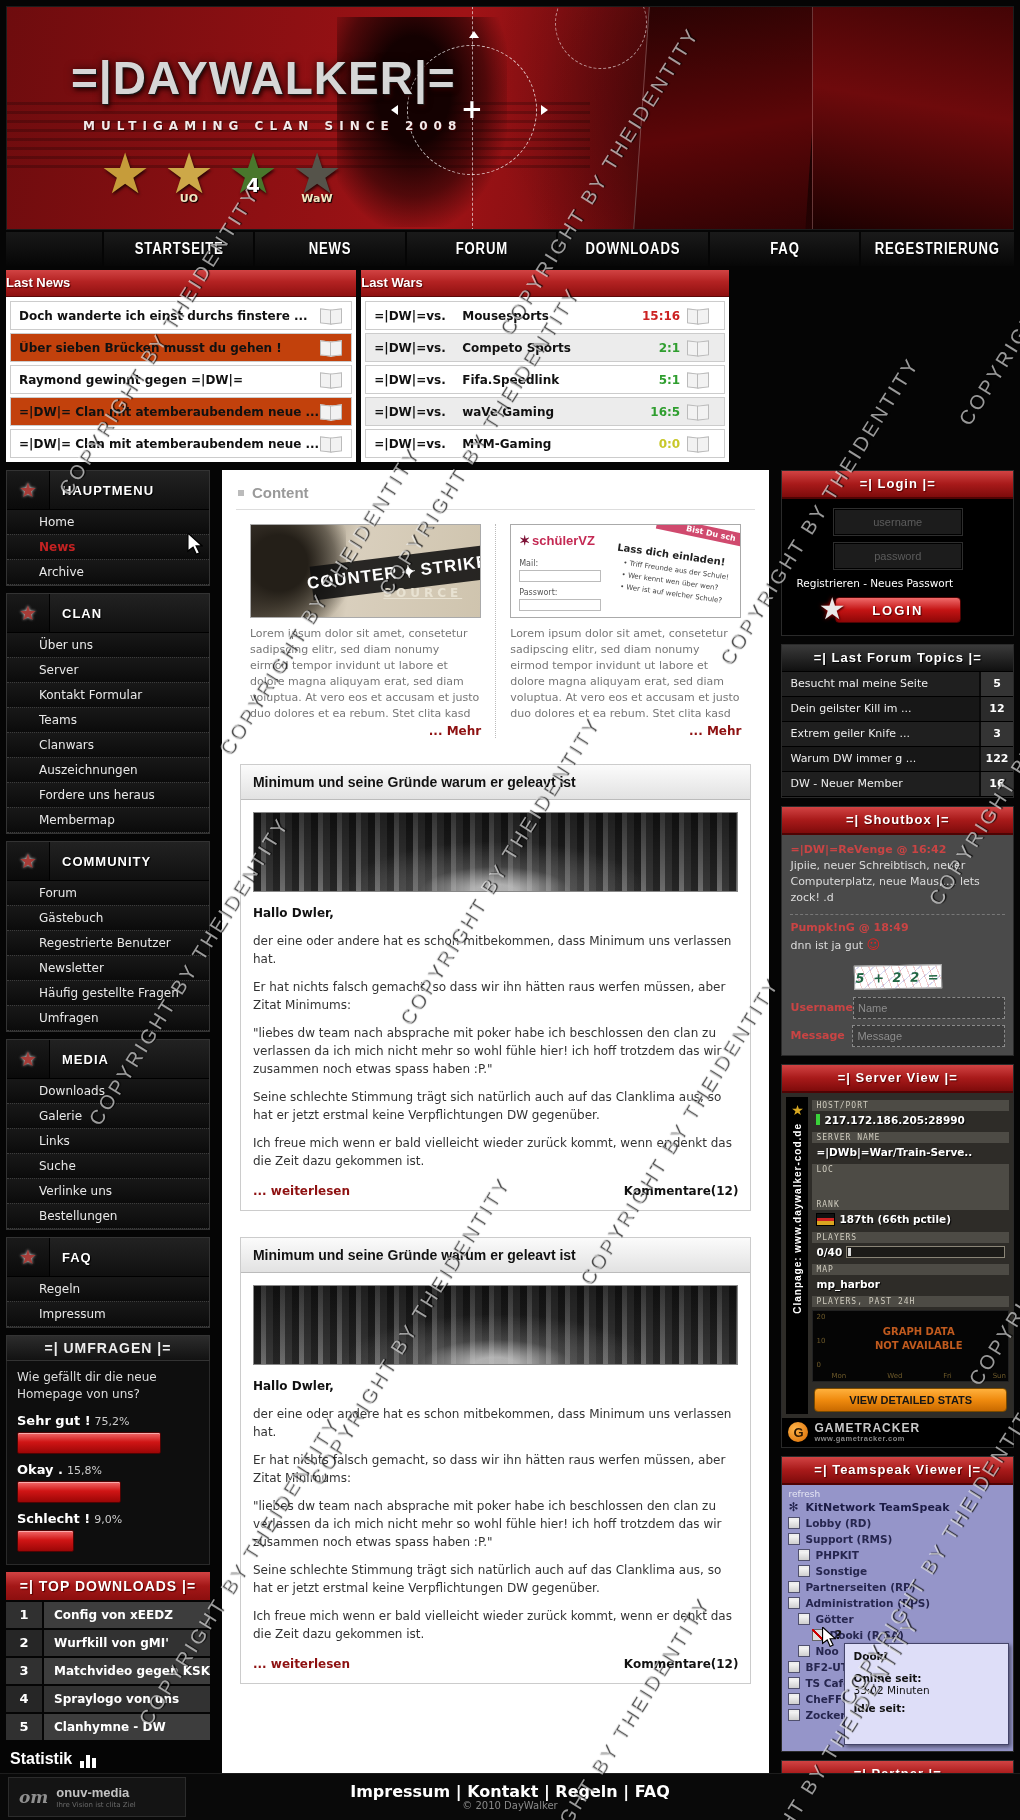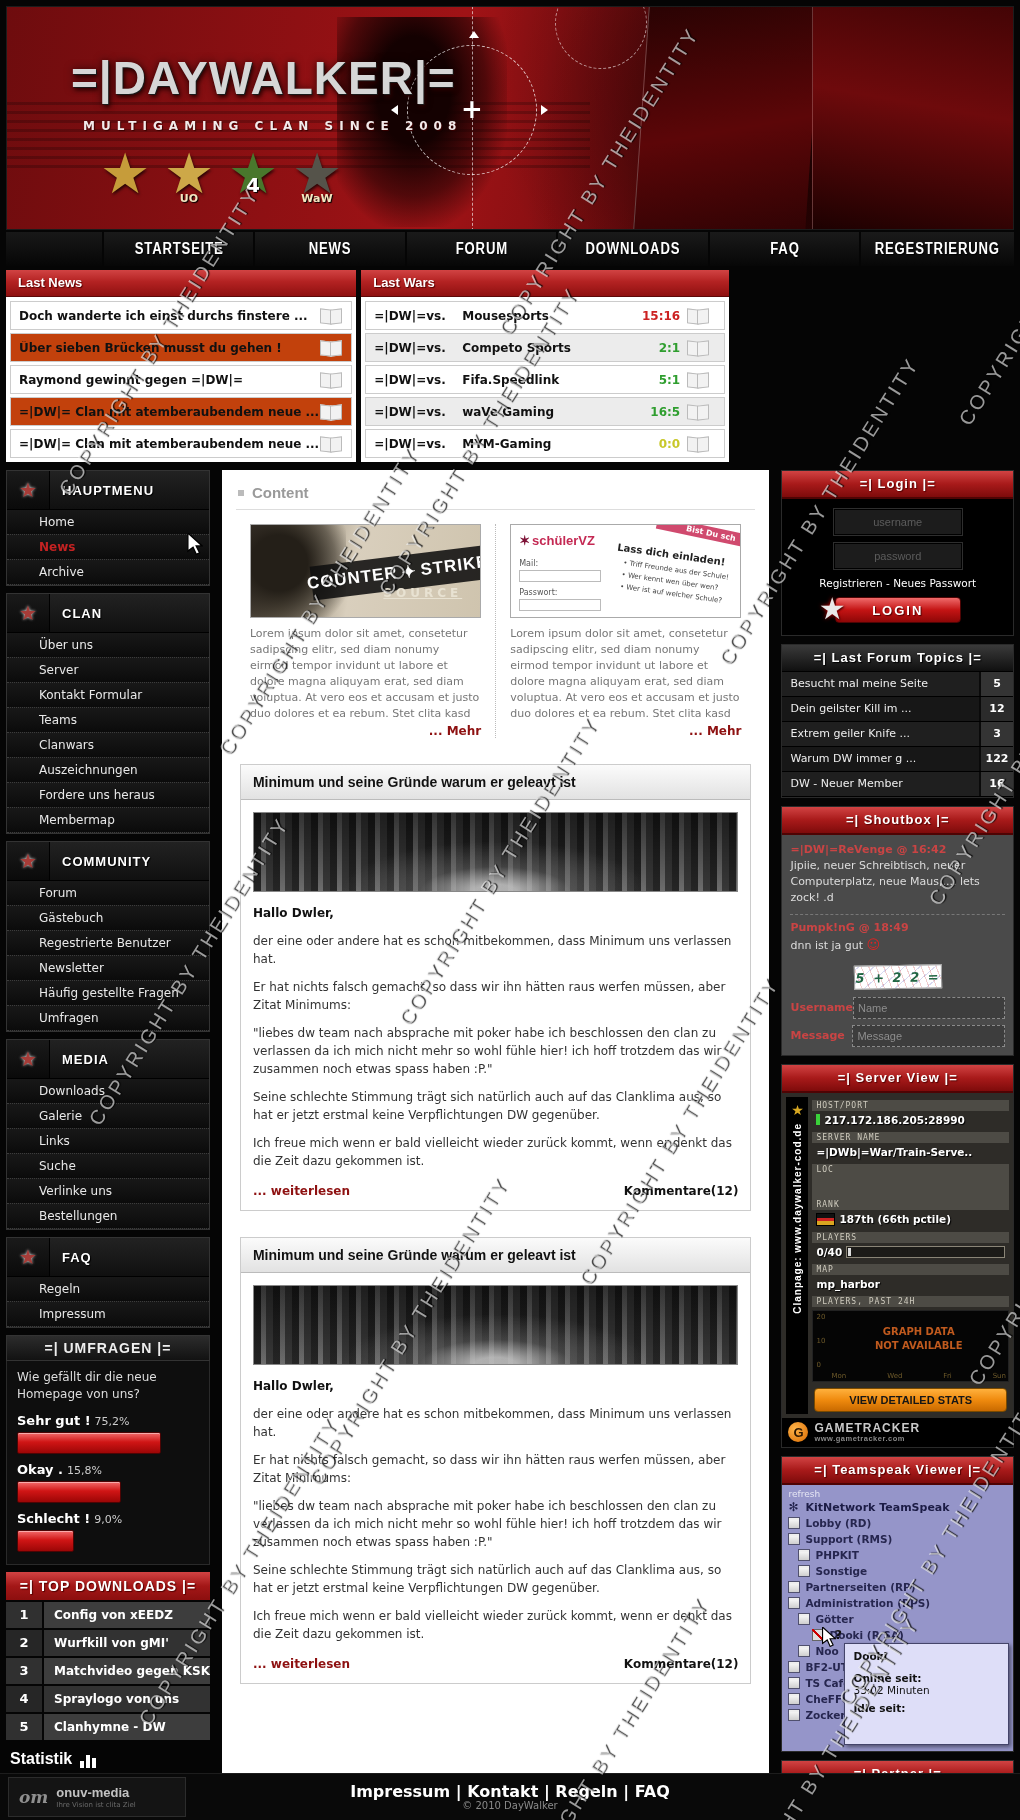--- a/index.html
+++ b/index.html
@@ -45,21 +45,21 @@
   .nav{display:flex;margin:2px 6px 0;height:34px;background:#050505;}
   .nav-spacer{width:96px;background:linear-gradient(#181818,#060606);margin-right:2px;}
   .nav-item{flex:1;margin-right:2px;background:linear-gradient(#1a1a1a,#070707);display:flex;align-items:center;justify-content:center;cursor:pointer;}
   .nav-item:last-child{margin-right:0;}
   .nav-item span{display:inline-block;transform:scaleX(.82);color:#fff;font-family:"Liberation Sans",sans-serif;
       font-weight:bold;font-size:16px;letter-spacing:1px;text-shadow:1px 1px 1px #000;}
   
   .panels{display:flex;gap:5px;margin:4px 6px 0;height:192px;}
   .panel{flex:1;display:flex;flex-direction:column;}
   .panel-news{flex:0 0 296px;} .panel-wars{flex:0 0 368px;} .panel-squad{flex:1;}
-  .red-bar{height:26px;line-height:26px;padding-left:12px;color:#fff;font-weight:bold;font-size:13px;
+  .red-bar{height:26px;line-height:26px;padding-left:0;color:#fff;font-weight:bold;font-size:13px;
       font-family:"Liberation Sans",sans-serif;text-shadow:1px 1px 1px #500;
       background:linear-gradient(#d14343,#b32222 45%,#8f1010);border-bottom:1px solid #5e0808;}
   .panel-body{flex:1;background:#fff;padding:4px;display:flex;flex-direction:column;gap:3px;}
   .ln-row{flex:1;display:flex;align-items:center;border:1px solid #ccc;background:#fff;padding:0 8px;
       font-size:12px;font-weight:bold;color:#111;cursor:pointer;}
   .ln-row.alt{background:#c2410c;}
   .ln-row .txt{flex:1;white-space:nowrap;overflow:hidden;}
   .book-icon{position:relative;width:24px;height:16px;flex:0 0 24px;}
   .book-icon::before,.book-icon::after{content:"";position:absolute;top:1px;width:10px;height:13px;background:#f2f2f2;border:1px solid #bbb;}
   .book-icon::before{left:1px;transform:skewY(7deg);} .book-icon::after{right:1px;transform:skewY(-7deg);}
@@ -159,21 +159,21 @@
   .rbox-red{height:26px;line-height:26px;text-align:center;color:#fff;font-weight:bold;font-size:13px;letter-spacing:1px;
       font-family:"Liberation Sans",sans-serif;background:linear-gradient(#d14343,#a81a1a 50%,#7e0b0b);
       border-bottom:2px solid #4e0404;text-shadow:1px 1px 1px #500;}
   .rbox-dark{height:26px;line-height:26px;text-align:center;color:#fff;font-weight:bold;font-size:13px;letter-spacing:1px;
       font-family:"Liberation Sans",sans-serif;background:linear-gradient(#3a3a3a,#101010);border-bottom:1px solid #000;text-shadow:1px 1px 1px #000;}
   
   .login-body{padding:10px 14px 12px;background:#000;}
   .lg-input{display:block;width:122px;margin:0 auto 8px;height:22px;background:#1c1c1c;border:1px solid #000;
       outline:1px solid #2e2e2e;color:#bbb;font-size:11px;text-align:center;}
   .lg-input::placeholder{color:#5c5c5c;}
-  .lg-links{color:#fff;font-size:10.5px;text-align:center;margin:4px 0 8px;cursor:pointer;}
+  .lg-links{color:#fff;font-size:10.5px;text-align:left;margin:4px 0 8px;cursor:pointer;}
   .lg-btn-row{position:relative;width:126px;margin:0 auto;}
   .lg-btn{width:126px;height:26px;border:1px solid #4e0404;border-radius:4px;color:#fff;font-weight:bold;font-size:13px;
       letter-spacing:2px;background:linear-gradient(#ef6a6a,#c41414 50%,#8e0707);cursor:pointer;text-shadow:1px 1px 1px #500;}
   .lg-star{position:absolute;left:-16px;top:-6px;font-size:30px;color:#e9e9e9;text-shadow:0 0 4px #c00,1px 1px 2px #000;pointer-events:none;}
   
   .ft-row{display:flex;height:24px;line-height:24px;border-bottom:1px solid #000;cursor:pointer;}
   .ft-topic{flex:1;color:#eee;font-size:11px;padding-left:8px;background:#1f1f1f;white-space:nowrap;overflow:hidden;}
   .ft-count{flex:0 0 32px;text-align:center;color:#fff;font-weight:bold;font-size:11px;background:#343434;margin-left:2px;}
   .ft-row.alt .ft-topic{background:#171717;} .ft-row.alt .ft-count{background:#2b2b2b;}
   

